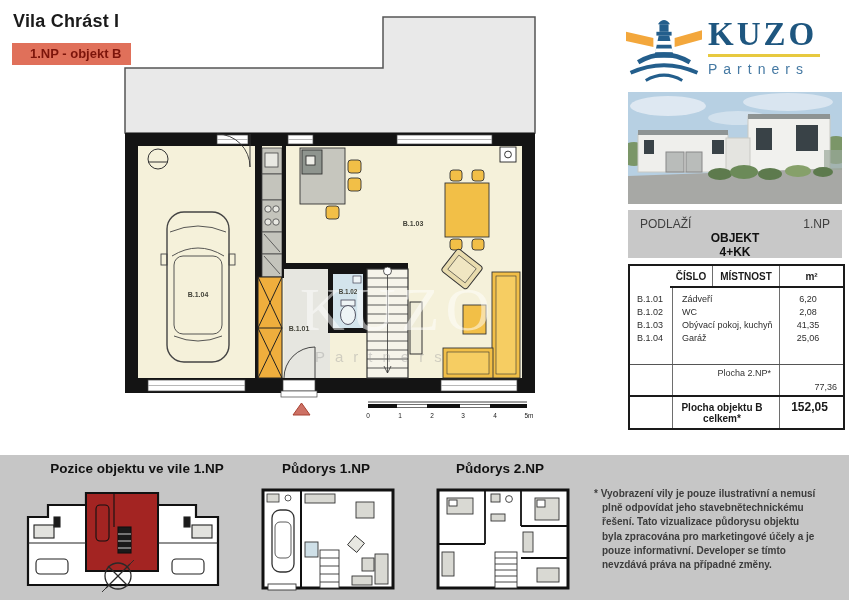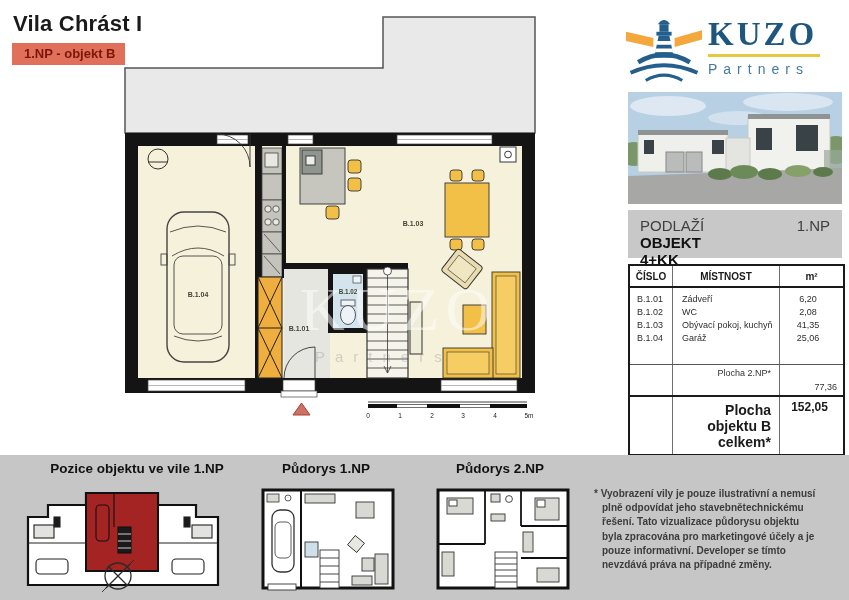--- a/index.html
+++ b/index.html
@@ -3,56 +3,56 @@
 <meta charset="utf-8">
 <style>
   html,body{margin:0;padding:0;}
   body{
     width:849px;height:600px;position:relative;overflow:hidden;
     background:#ffffff;font-family:"Liberation Sans",sans-serif;color:#1a1a1a;
   }
   .abs{position:absolute;}
 
   
-  .page-title{left:13px;top:11px;font-size:22px;font-weight:bold;letter-spacing:.2px;}
+  .page-title{left:13px;top:11px;font-size:18px;font-weight:bold;letter-spacing:.2px;}
   .badge{left:12px;top:43px;background:#e0705a;color:#7c150b;font-weight:bold;
-         font-size:13px;padding:3px 9px 4px 12px;}
+         font-size:13px;padding:3px 9px 4px 18px;}
 
   
   .sidebar-logo{left:626px;top:8px;width:218px;height:78px;display:flex;align-items:center;gap:6px;}
   .logo-text{display:flex;flex-direction:column;flex:1;}
   .logo-name{font-family:"Liberation Serif",serif;font-size:33px;font-weight:600;color:#1e567f;letter-spacing:3px;line-height:1;}
   .logo-underline{height:3px;background:#e7c93f;margin:3px 0 4px 0;width:112px;}
   .logo-sub{font-size:14px;color:#4579a3;letter-spacing:6px;}
 
   .info-box{left:628px;top:210px;width:214px;height:48px;background:#c8c8c8;box-sizing:border-box;
             padding:7px 12px 6px 12px;display:flex;flex-direction:column;justify-content:space-between;}
-  .info-row{display:flex;justify-content:space-between;font-size:15px;}
+  .info-row{display:flex;justify-content:space-between;font-size:12px;text-align:center;}
   .info-row.plain{color:#3f3f3f;}
   .info-row.bold{font-weight:bold;color:#111;flex-direction:column;}
 
   .tbl{left:628px;top:264px;width:217px;box-sizing:border-box;border:2px solid #1a1a1a;background:#fff;}
   .trow{display:flex;align-items:stretch;}
   .c1{width:42px;box-sizing:border-box;}
   .c2{flex:1;box-sizing:border-box;border-left:1px solid #6e6e6e;}
   .c3{width:64px;box-sizing:border-box;border-left:1px solid #6e6e6e;}
-  .thead{border-bottom:2px solid #1a1a1a;font-weight:bold;font-size:10px;}
+  .thead{border-bottom:2px solid #1a1a1a;font-weight:bold;font-size:10px;margin-left:40px;}
   .thead>div{padding:5px 0 4px 0;text-align:center;}
   .tbody{height:76px;font-size:9px;color:#2e2e2e;}
   .tbody .c1{padding:5px 0 0 7px;line-height:13px;}
   .tbody .c2{padding:5px 0 0 9px;line-height:13px;}
   .tbody .c3{padding:5px 7px 0 0;text-align:center;line-height:13px;}
   .sum1{border-top:2px solid #1a1a1a;background:#b9b9b9;font-weight:bold;}
   .sum1 .c2{font-size:10px;text-align:right;padding:4px 8px 4px 0;}
   .sum1 .c3{font-size:11px;text-align:right;padding:4px 5px 3px 0;}
   .sum2{border-top:1px solid #555;}
   .sum2 .c2{font-size:9px;text-align:right;padding:3px 8px 3px 0;color:#333;}
   .sum2 .c3{font-size:9px;text-align:right;padding:17px 6px 3px 0;color:#333;}
   .sum3{border-top:2px solid #1a1a1a;font-weight:bold;}
-  .sum3 .c2{font-size:14px;text-align:right;padding:5px 8px 4px 0;}
+  .sum3 .c2{font-size:10px;text-align:center;padding:5px 8px 4px 0;}
   .sum3 .c3{font-size:12px;text-align:center;padding:3px 4px 9px 0;}
 
   
   .bottom-strip{left:0;top:455px;width:849px;height:145px;background:#c6c6c6;}
   .thumb-title{font-weight:bold;font-size:13.5px;color:#111;text-align:center;}
   .t1{left:28px;top:461px;width:218px;}
   .t2{left:254px;top:461px;width:144px;}
   .t3{left:428px;top:461px;width:144px;}
   .disclaimer{left:594px;top:487px;width:214px;font-size:10px;line-height:1.42;color:#3c3c3c;
               padding-left:8px;text-indent:-8px;font-weight:bold;}

